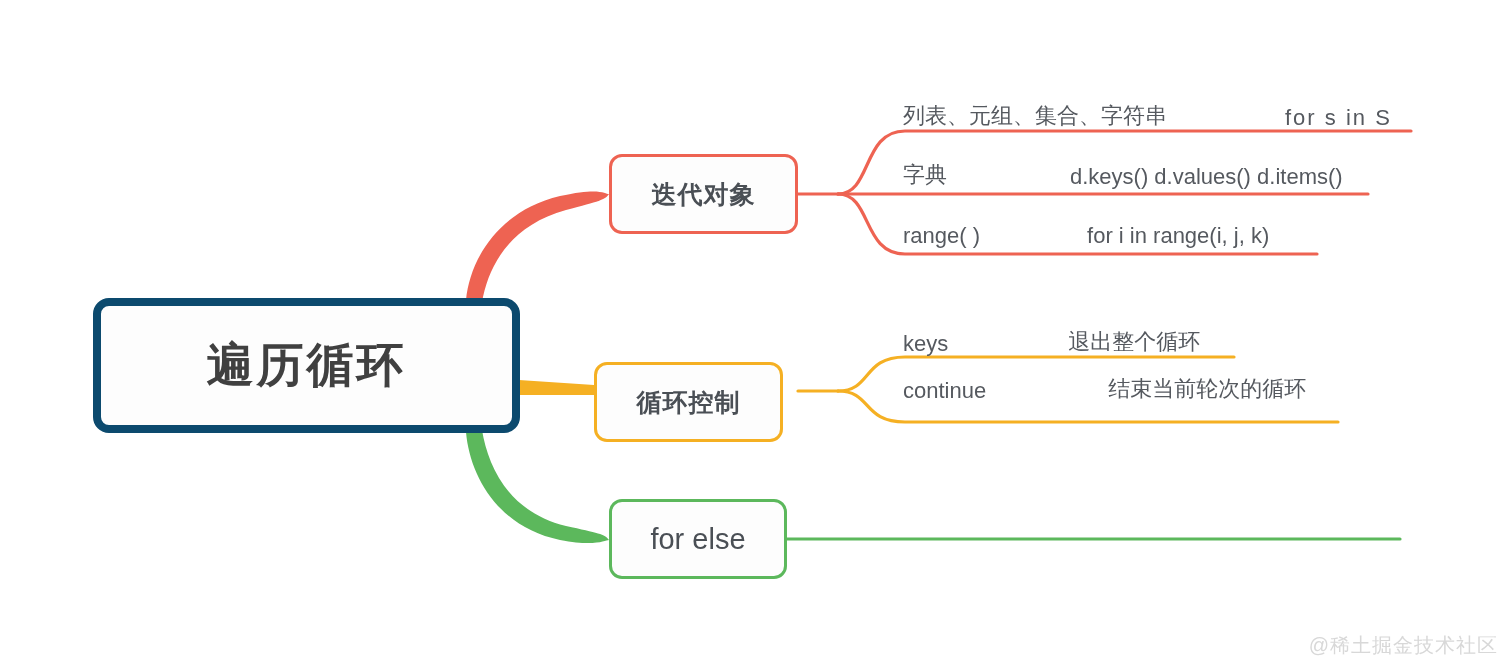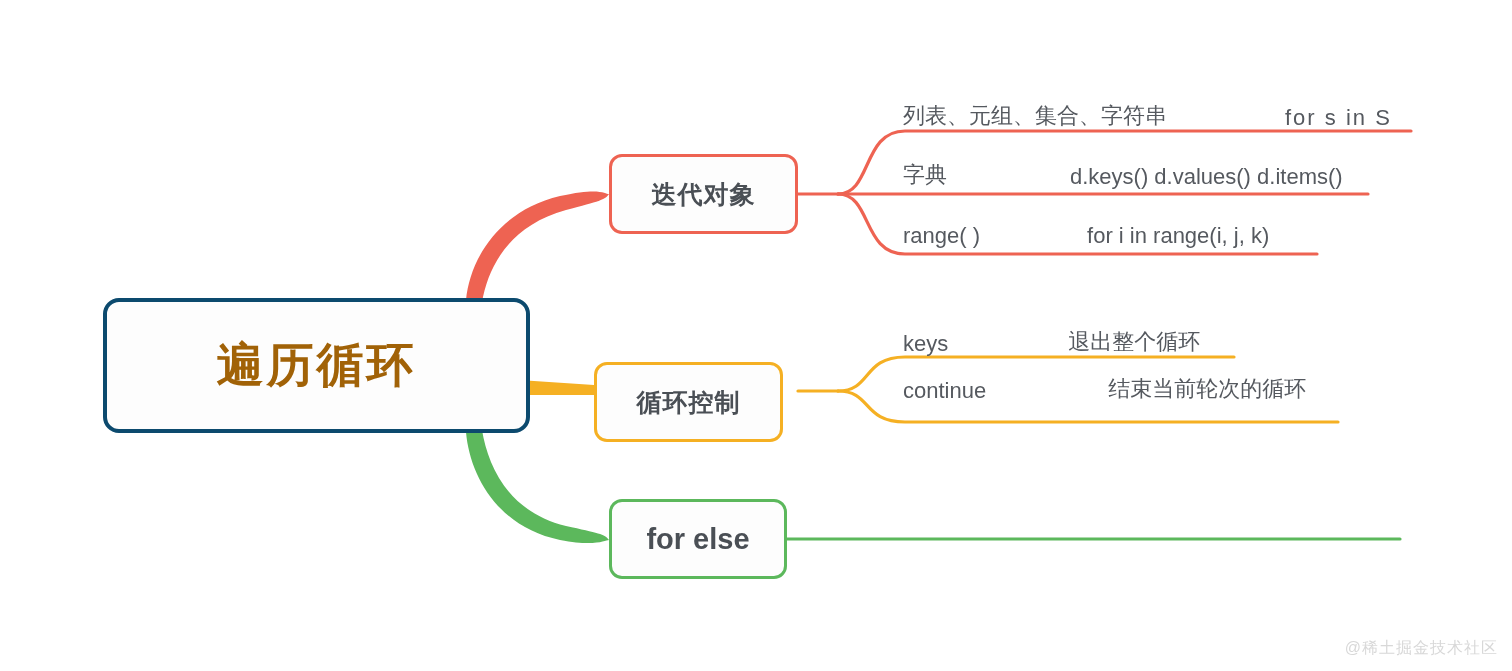--- a/index.html
+++ b/index.html
@@ -35,27 +35,26 @@
     justify-content: center;
     color: #4a4f55;
   }
 
   
   #root-node {
     left: 93px;
     top: 298px;
     width: 427px;
     height: 135px;
-    border: 4px solid #0c4a6e;
+    border: 8px solid #0c4a6e;
     border-radius: 16px;
     font-size: 47px;
     font-weight: bold;
     letter-spacing: 3px;
-    color: #a16207;
-    margin-left: 10px;
+    color: #404040;
   }
 
   
   .branch-node {
     border-width: 3px;
     border-style: solid;
     border-radius: 13px;
     font-size: 25px;
     font-weight: bold;
     letter-spacing: 1px;
@@ -75,21 +74,21 @@
     height: 80px;
     border-color: #f5b023;
     margin-top: 11px;
   }
   #branch-node-2 {
     left: 609px;
     top: 499px;
     width: 178px;
     height: 80px;
     border-color: #5cb85c;
-    font-weight: bold;
+    font-weight: normal;
     font-size: 29px;
     letter-spacing: 0px;
   }
 
   
   .leaf {
     position: absolute;
     box-sizing: border-box;
     display: flex;
     align-items: flex-end;
@@ -117,21 +116,21 @@
   #leaf-1-1 { left: 903px; top: 366px; }
   #leaf-1-1 .leaf-val { margin-left: 122px; }
 
   #leaf-2-0 { left: 895px; top: 495px; }
 
   
   #watermark {
     position: absolute;
     right: 14px;
     bottom: 12px;
-    font-size: 16px;
+    font-size: 20px;
     color: #d8d8d8;
     letter-spacing: 1px;
   }
 </style>
 </head>
 <body>
 
 <div id="canvas">
 
   <svg id="wires" viewBox="0 0 1512 671" width="1512" height="671" xmlns="http://www.w3.org/2000/svg">

